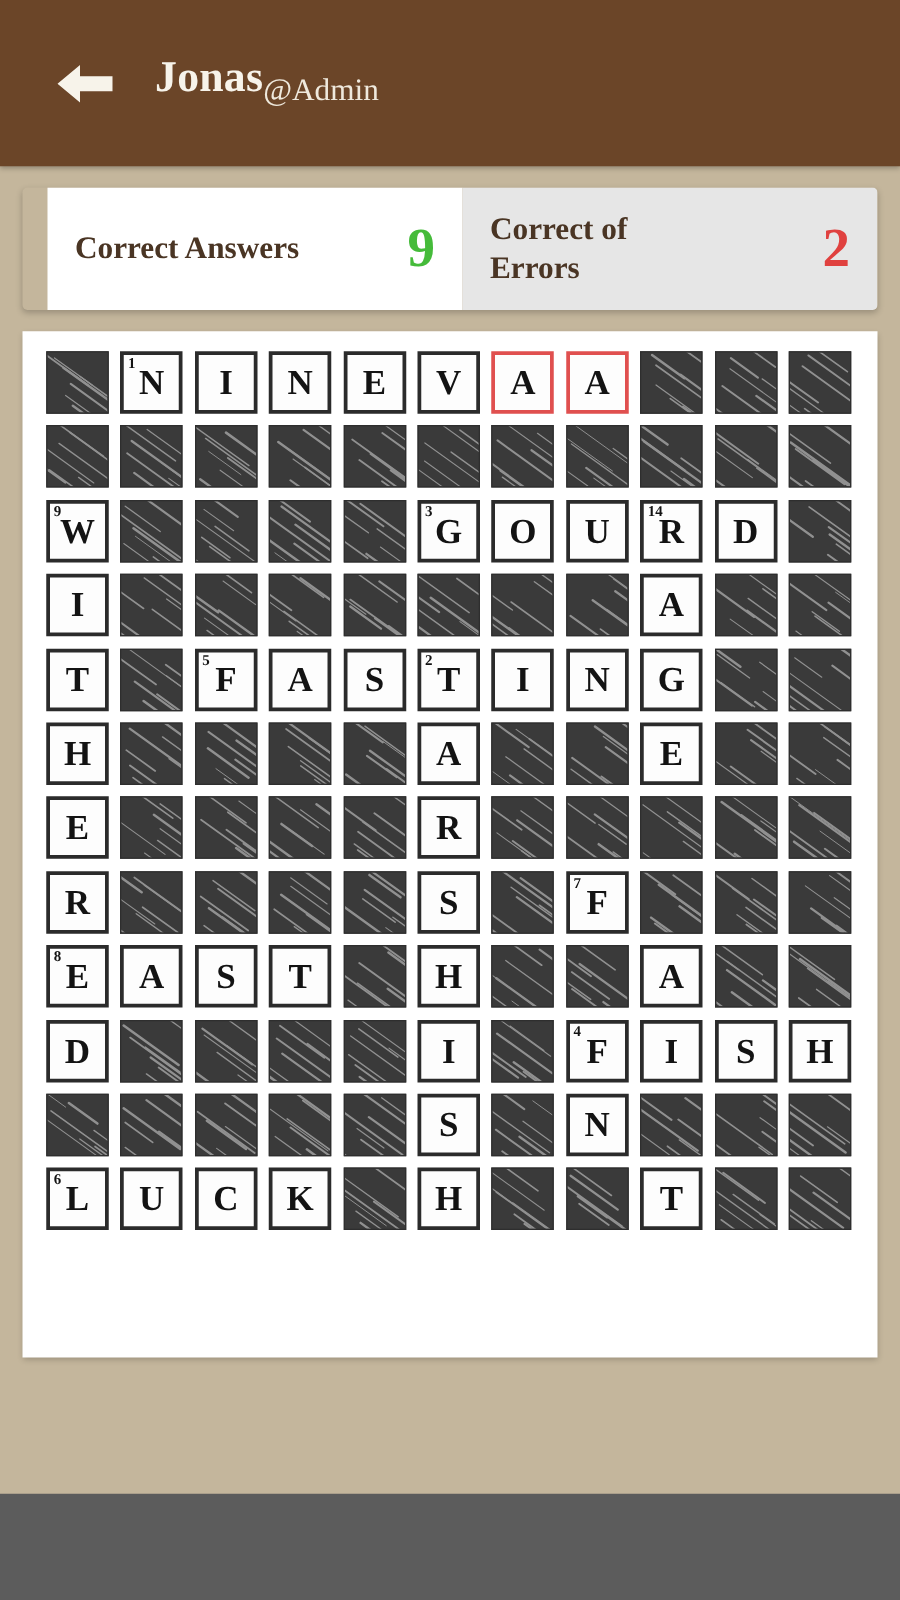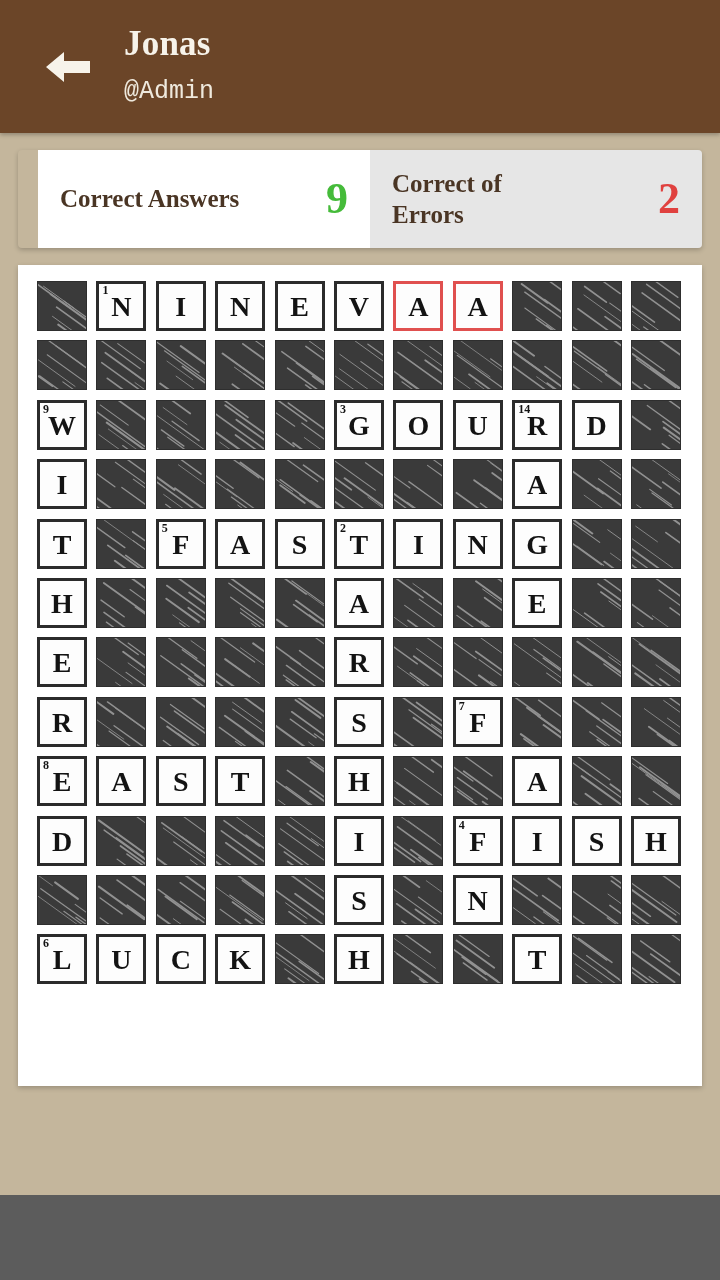--- a/index.html
+++ b/index.html
@@ -17,28 +17,28 @@
     background:#6b4528;
     display:flex; align-items:center;
     box-shadow:0 2px 4px rgba(0,0,0,0.25);
   }
   .back-btn {
     width:96px; height:96px; margin-left:20px;
     display:flex; align-items:center; justify-content:center;
     flex:0 0 auto;
   }
   .back-btn svg { display:block; }
-  .header-titles { display:flex; flex-direction:column; margin-left:8px; }
+  .header-titles { display:flex; flex-direction:row; margin-left:8px; }
   .header-title {
     font-family:"Liberation Serif", serif;
     font-weight:bold; font-size:35px; color:#f7f3ea;
     line-height:1.05; letter-spacing:0.2px;
   }
   .header-sub {
-    font-family:Liberation Mono, monospace;
+    font-family:Liberation Serif, serif;
     font-size:25px; color:#efe9dd; line-height:1.25; margin-top:13px;
   }
 
   
   .stats {
     position:absolute; left:18px; top:150px; width:684px; height:98px;
     display:flex; border-radius:4px; overflow:hidden;
     box-shadow:0 2px 5px rgba(0,0,0,0.22);
     padding-left:20px;
   }

